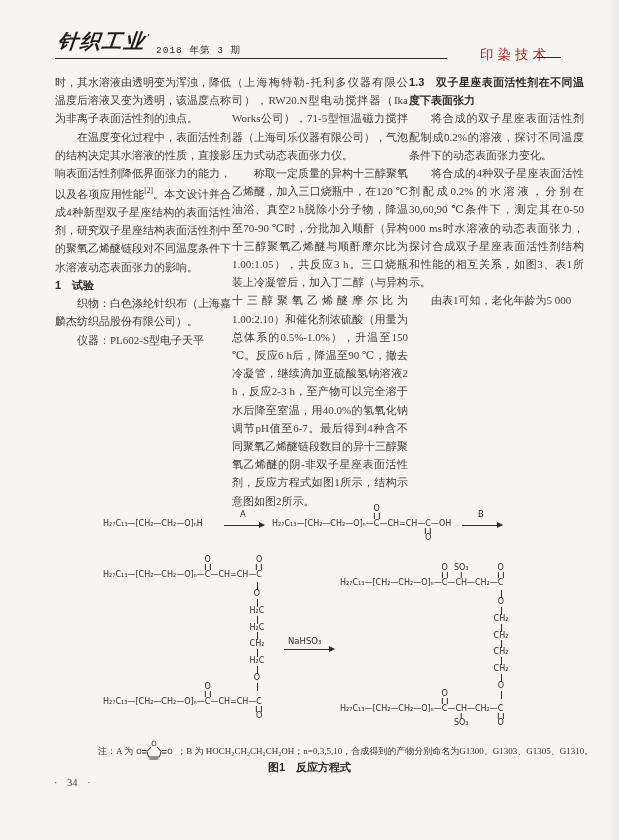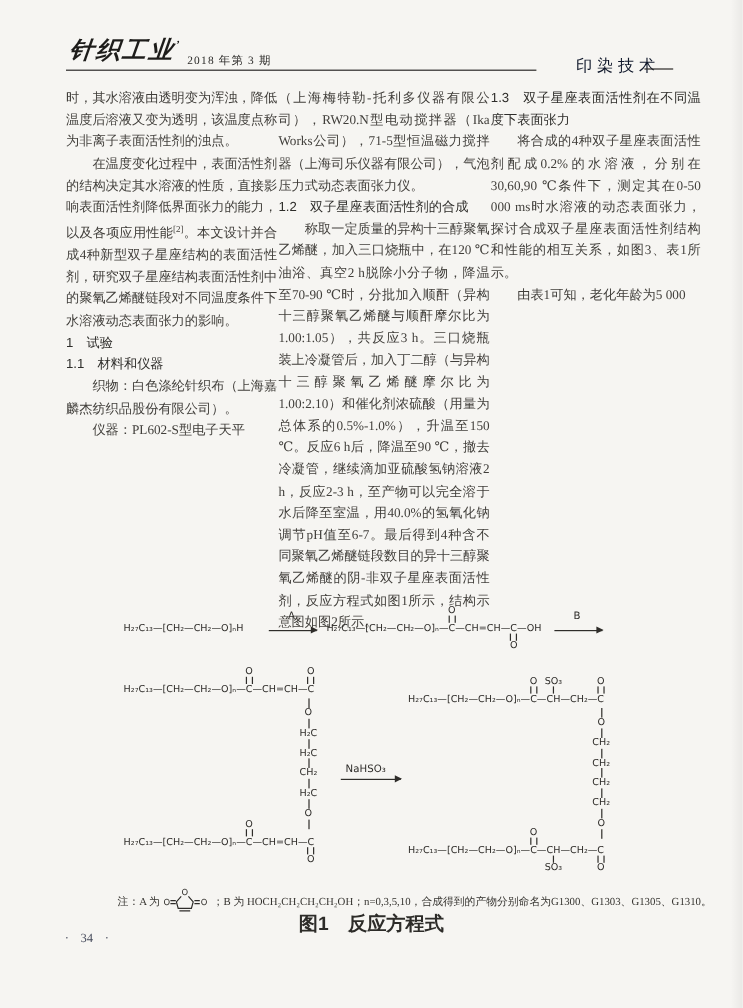--- a/index.html
+++ b/index.html
@@ -8,31 +8,31 @@
     background:#f6f5f2; overflow:hidden;
     font-family:"Liberation Serif","DejaVu Serif",serif;
     color:#3b3936;
   }
   .page::after{ content:""; position:absolute; top:0; right:0; width:10px; height:100%;
     background:linear-gradient(to right, rgba(0,0,0,0), rgba(0,0,0,0.05)); pointer-events:none;}
   
   .logo { position:absolute; left:58px; top:28px; font-size:20px; font-weight:bold; font-style:italic;
     letter-spacing:2px; color:#1d1c1a; transform:skewX(-6deg); }
   .logo-mark { font-size:9px; vertical-align:super; }
-  .issue { position:absolute; left:156px; top:44px; font-size:9.5px; color:#2c2b29; letter-spacing:1px; }
+  .issue { position:absolute; left:156px; top:44px; font-size:9.5px; color:#2c2b29; letter-spacing:1px;font-family:Liberation Mono, monospace; }
   .hrule { position:absolute; left:55px; top:58px; width:392px; height:1.4px; background:#2b2a28; }
   .hrule-short { position:absolute; left:537px; top:57px; width:24px; height:1.4px; background:#2b2a28; }
-  .section-title { position:absolute; left:480px; top:46px; font-size:13.5px; letter-spacing:4px; color:#0f172a; }
+  .section-title { position:absolute; left:480px; top:46px; font-size:13.5px; letter-spacing:4px; color:#b91c1c; }
   
   .col { position:absolute; top:73px; width:176px; font-size:11px; line-height:18.2px;
     text-align:justify; text-justify:inter-ideograph; color:#403e3a; }
   .c1 { left:55px; } .c2 { left:232px; } .c3 { left:409px; width:175px; }
   .col p { margin:0; }
   .col p.ind { text-indent:2em; }
-  .col h4 { margin:0; font-size:11px; line-height:18.2px; font-weight:normal;
+  .col h4 { margin:0; font-size:11px; line-height:18.2px; font-weight:bold;
     font-family:"Liberation Sans","DejaVu Sans",sans-serif; color:#2e2d2a; }
   sup.ref { font-size:7.5px; }
   
   .fx { position:absolute; white-space:nowrap; display:flex; align-items:baseline;
     font-family:"DejaVu Sans",sans-serif; font-size:8px; color:#2f2d2a; }
   .cg { position:relative; display:inline-block; }
   .stk { position:absolute; left:50%; display:flex; flex-direction:column; align-items:center; line-height:1; }
   .abv { bottom:100%; transform:translateX(-50%); }
   .blw { top:100%; transform:translateX(-50%); }
   .dbl { width:4px; height:6px; border-left:1px solid #2f2d2a; border-right:1px solid #2f2d2a; }
@@ -40,53 +40,52 @@
   .vchain { position:absolute; width:30px; display:flex; flex-direction:column; align-items:center;
     font-family:"DejaVu Sans",sans-serif; font-size:8px; color:#2f2d2a; line-height:1.1; }
   .vchain .sgl { height:8px; }
   .harrow { position:absolute; height:1.2px; background:#2f2d2a; }
   .harrow::after { content:""; position:absolute; right:-1px; top:-3.3px; width:0; height:0;
     border-left:6px solid #2f2d2a; border-top:3.5px solid transparent; border-bottom:3.5px solid transparent; }
   .flabel { position:absolute; font-family:"DejaVu Sans",sans-serif; font-size:8.5px; color:#2f2d2a; }
   .notefx { position:absolute; left:98px; top:738px; display:flex; align-items:center; gap:2px;
     font-size:9px; color:#35332f; }
   .fig-caption { position:absolute; left:0; top:760px; width:619px; text-align:center;
-    font-weight:bold; font-size:16px; font-family:"Liberation Sans","DejaVu Sans",sans-serif; color:#2d2c29; }
+    font-weight:bold; font-size:11px; font-family:"Liberation Sans","DejaVu Sans",sans-serif; color:#2d2c29; }
   .page-no { position:absolute; left:54px; top:777px; font-size:10.5px; color:#474c5c; word-spacing:7px; }
   svg text { font-family:"DejaVu Sans",sans-serif; font-size:7px; fill:#2f2d2a; }
   svg line, svg path { stroke:#2f2d2a; stroke-width:1; fill:none; }
 </style>
 </head>
 <body>
 
 <div class="page">
 
   <div class="logo"><span>针织工业</span><span class="logo-mark">’</span></div>
   <div class="issue">2018 年第 3 期</div>
   <div class="hrule"></div>
   <div class="section-title">印染技术</div>
   <div class="hrule-short"></div>
 
   <div class="col c1">
     <p>时，其水溶液由透明变为浑浊，降低温度后溶液又变为透明，该温度点称为非离子表面活性剂的浊点。</p>
     <p class="ind"><span>在温度变化过程中，表面活性剂的结构决定其水溶液的性质，直接影响表面活性剂降低界面张力的能力，以及各项应用性能</span><sup class="ref">[2]</sup><span>。本文设计并合成4种新型双子星座结构的表面活性剂，研究双子星座结构表面活性剂中的聚氧乙烯醚链段对不同温度条件下水溶液动态表面张力的影响。</span></p>
     <h4>1　试验</h4>
-    <h4>1.1　材料和仪器</h4>
     <p class="ind">织物：白色涤纶针织布（上海嘉麟杰纺织品股份有限公司）。</p>
     <p class="ind">仪器：PL602-S型电子天平</p>
   </div>
 
   <div class="col c2">
     <p>（上海梅特勒-托利多仪器有限公司），RW20.N型电动搅拌器（Ika Works公司），71-5型恒温磁力搅拌器（上海司乐仪器有限公司），气泡压力式动态表面张力仪。</p>
-    <h4>1.2　双子星座表面活性剂的合成</h4>
     <p class="ind">称取一定质量的异构十三醇聚氧乙烯醚，加入三口烧瓶中，在120 ℃油浴、真空2 h脱除小分子物，降温至70-90 ℃时，分批加入顺酐（异构十三醇聚氧乙烯醚与顺酐摩尔比为1.00:1.05），共反应3 h。三口烧瓶装上冷凝管后，加入丁二醇（与异构十三醇聚氧乙烯醚摩尔比为1.00:2.10）和催化剂浓硫酸（用量为总体系的0.5%-1.0%），升温至150 ℃。反应6 h后，降温至90 ℃，撤去冷凝管，继续滴加亚硫酸氢钠溶液2 h，反应2-3 h，至产物可以完全溶于水后降至室温，用40.0%的氢氧化钠调节pH值至6-7。最后得到4种含不同聚氧乙烯醚链段数目的异十三醇聚氧乙烯醚的阴-非双子星座表面活性剂，反应方程式如图1所示，结构示意图如图2所示。</p>
   </div>
 
   <div class="col c3">
     <h4>1.3　双子星座表面活性剂在不同温度下表面张力</h4>
+    <p class="ind">将合成的双子星座表面活性剂配制成0.2%的溶液，探讨不同温度条件下的动态表面张力变化。</p>
     <p class="ind">将合成的4种双子星座表面活性剂配成0.2%的水溶液，分别在30,60,90 ℃条件下，测定其在0-50 000 ms时水溶液的动态表面张力，探讨合成双子星座表面活性剂结构和性能的相互关系，如图3、表1所示。</p>
     <p class="ind">由表1可知，老化年龄为5 000</p>
   </div>
 
   <div>
 
     <div class="fx" style="left:103px; top:519px;">
       <span>H₂₇C₁₃—[CH₂—CH₂—O]ₙH</span>
     </div>
     <div class="harrow" style="left:224px; top:525px; width:40px;"></div>

